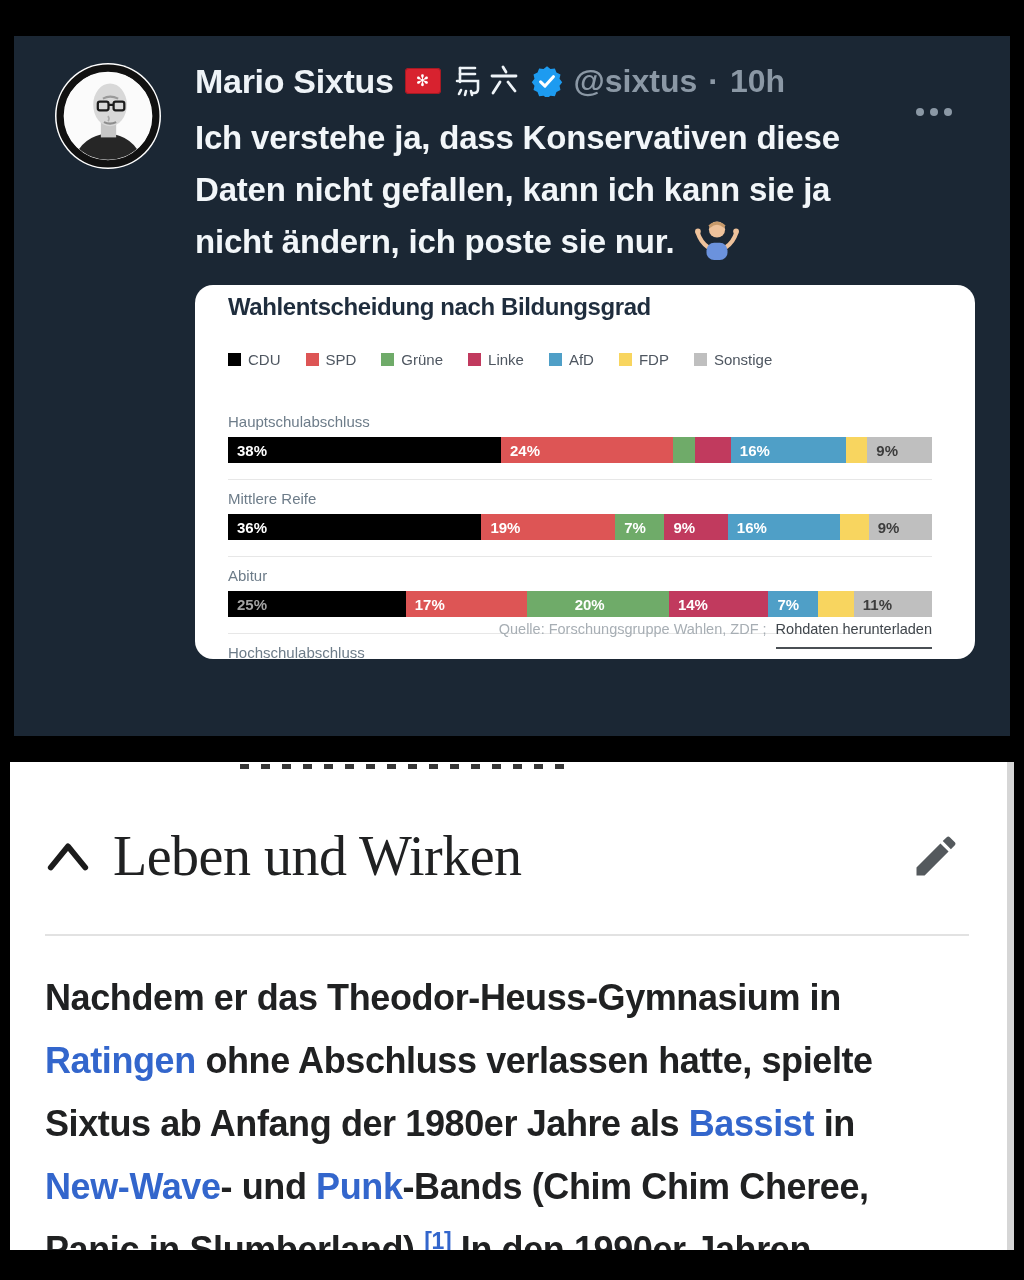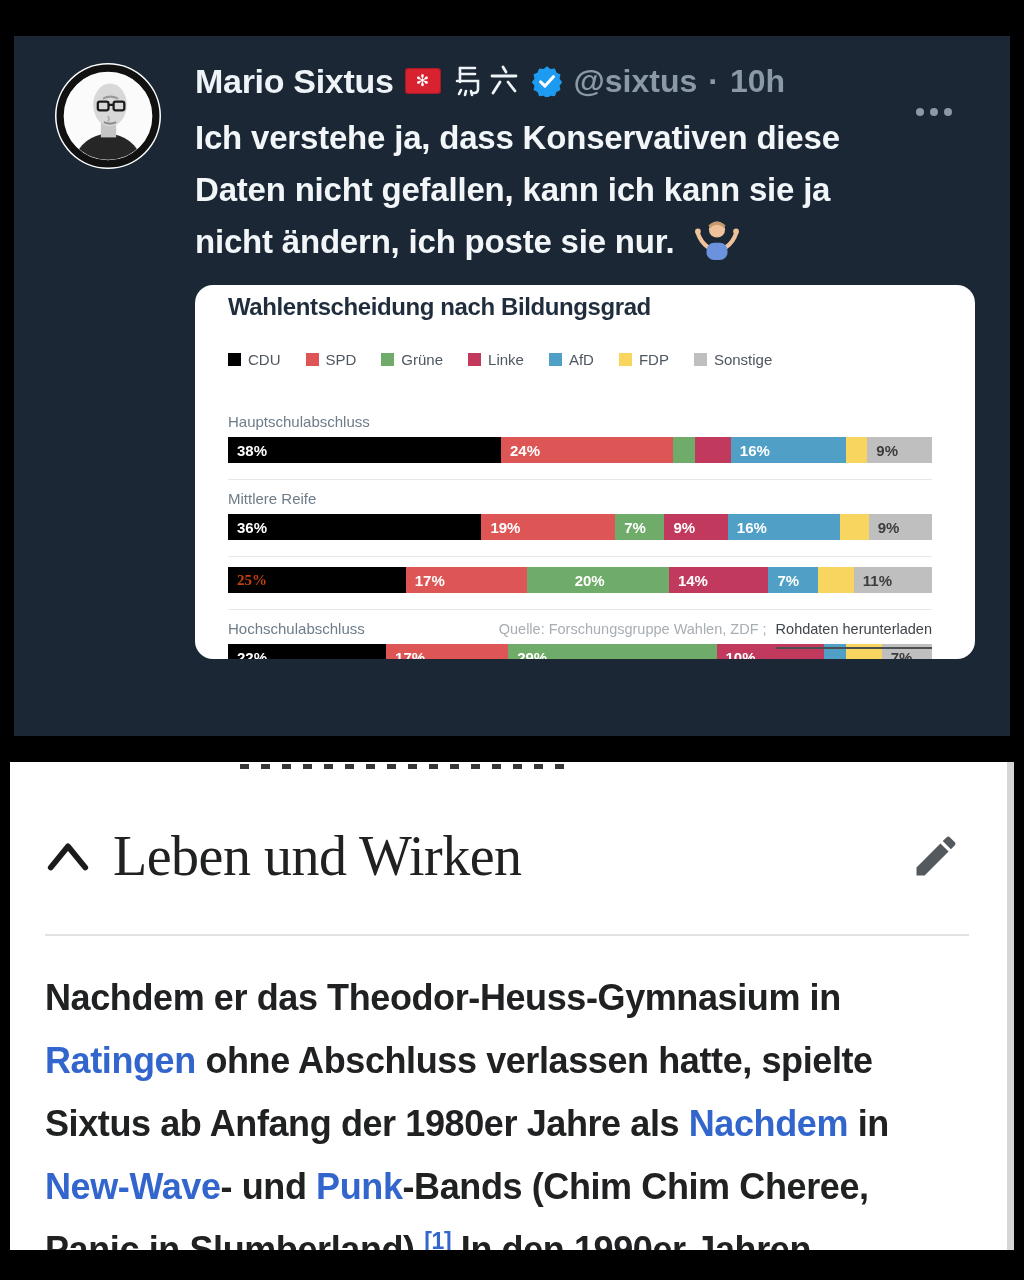--- a/index.html
+++ b/index.html
@@ -218,23 +218,24 @@
                 <span class="seg-label" style="color: rgb(255, 255, 255);">16%</span>
               </div>
               <div class="bar-seg" style="flex-grow: 4; flex-basis: 0px; background: rgb(248, 213, 95);"></div>
               <div class="bar-seg" style="flex-grow: 9; flex-basis: 0px; background: rgb(191, 191, 191);">
                 <span class="seg-label" style="color: rgb(61, 61, 61);">9%</span>
               </div>
             </div>
           </div>
           <hr class="row-sep">
           <div class="chart-row">
+            <div class="cat-label">Abitur</div>
             <div class="bar">
               <div class="bar-seg" style="flex-grow: 25; flex-basis: 0px; background: rgb(0, 0, 0);">
-                <span class="seg-label" style="color: #c2410c; font-family: Liberation Serif, serif;">25%</span>
+                <span class="seg-label" style="color: #a3a3a3;">25%</span>
               </div>
               <div class="bar-seg" style="flex-grow: 17; flex-basis: 0px; background: rgb(221, 85, 85);">
                 <span class="seg-label" style="color: rgb(255, 255, 255);">17%</span>
               </div>
               <div class="bar-seg" style="flex-grow: 20; flex-basis: 0px; background: rgb(111, 171, 105);">
                 <span class="seg-label" style="color: rgb(255, 255, 255); padding-left: 48px;">20%</span>
               </div>
               <div class="bar-seg" style="flex-grow: 14; flex-basis: 0px; background: rgb(193, 58, 94);">
                 <span class="seg-label" style="color: rgb(255, 255, 255);">14%</span>
               </div>
@@ -291,19 +292,19 @@
       <svg class="pencil" viewBox="0 0 24 24">
         <path fill="#54595d" d="M3 17.25V21h3.75L17.8 9.94l-3.75-3.75L3 17.25zM20.7 7.04c.39-.39.39-1.02 0-1.41l-2.34-2.34c-.39-.39-1.02-.39-1.41 0l-1.83 1.83 3.75 3.75 1.83-1.83z"></path>
       </svg>
     </div>
 
     <hr class="wiki-divider">
 
     <div class="article-paragraph">
         <div class="para-line"><span>Nachdem er das Theodor-Heuss-Gymnasium in</span></div>
         <div class="para-line"><span class="wlink" style="color: rgb(51, 102, 204);">Ratingen</span><span> ohne Abschluss verlassen hatte, spielte</span></div>
-        <div class="para-line"><span>Sixtus ab Anfang der 1980er Jahre als </span><span class="wlink" style="color: rgb(51, 102, 204);">Nachdem</span><span> in</span></div>
+        <div class="para-line"><span>Sixtus ab Anfang der 1980er Jahre als </span><span class="wlink" style="color: rgb(51, 102, 204);">Bassist</span><span> in</span></div>
         <div class="para-line"><span class="wlink" style="color: rgb(51, 102, 204);">New-Wave</span><span>- und </span><span class="wlink" style="color: rgb(51, 102, 204);">Punk</span><span>-Bands (Chim Chim Cheree,</span></div>
         <div class="para-line"><span>Panic in Slumberland).</span><sup class="ref-sup wlink" style="color: rgb(51, 102, 204);">[1]</sup><span> In den 1990er Jahren</span></div>
       </div>
   </section>
 
 </div>
 
 </body></html>

